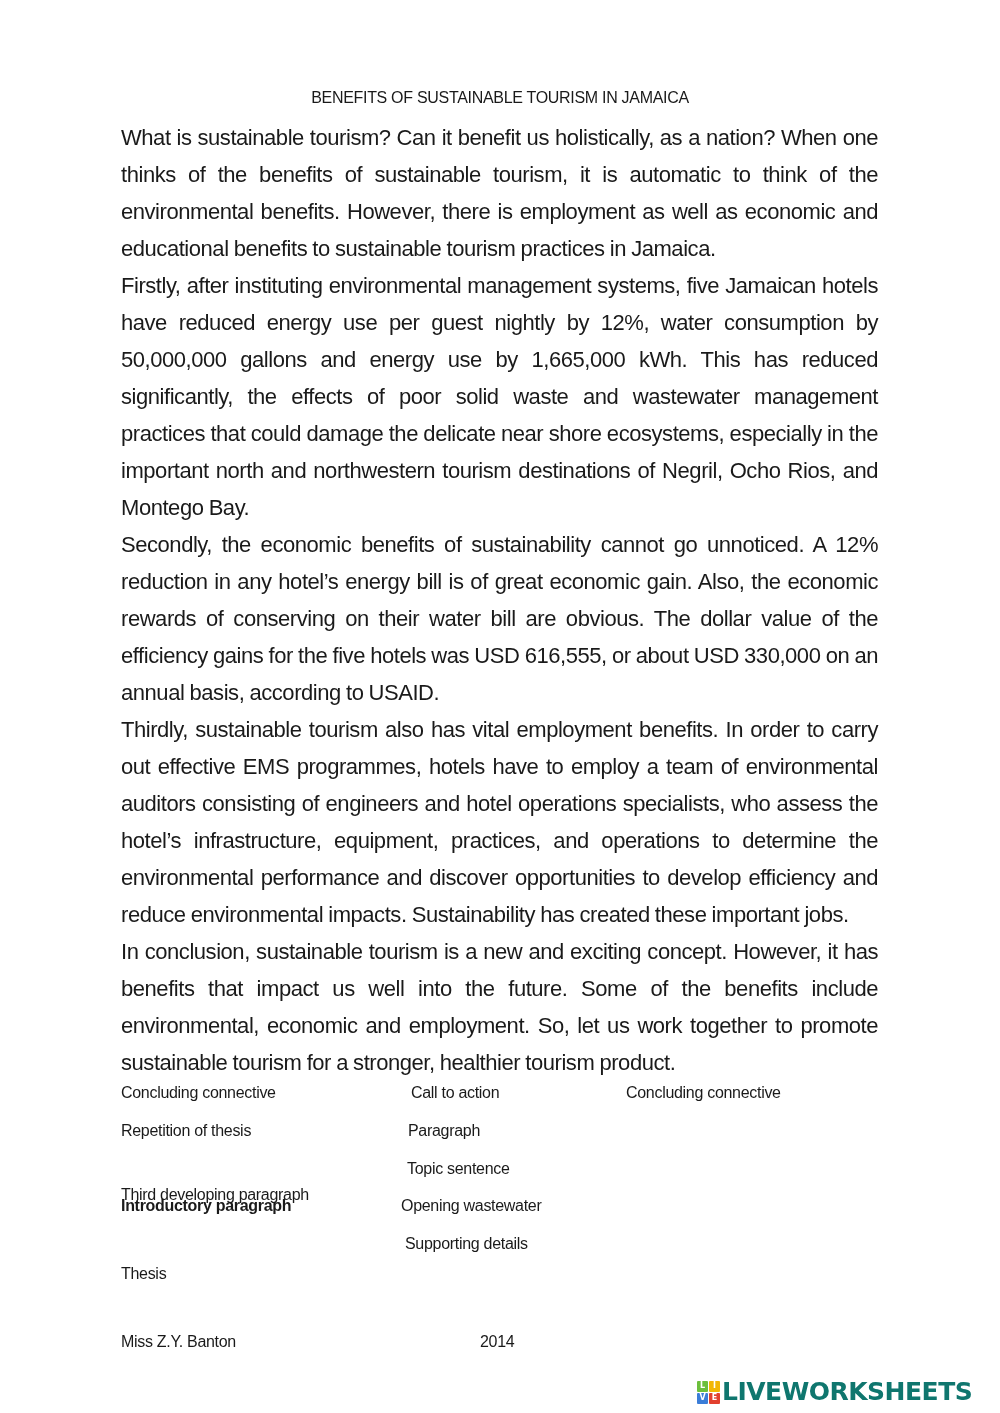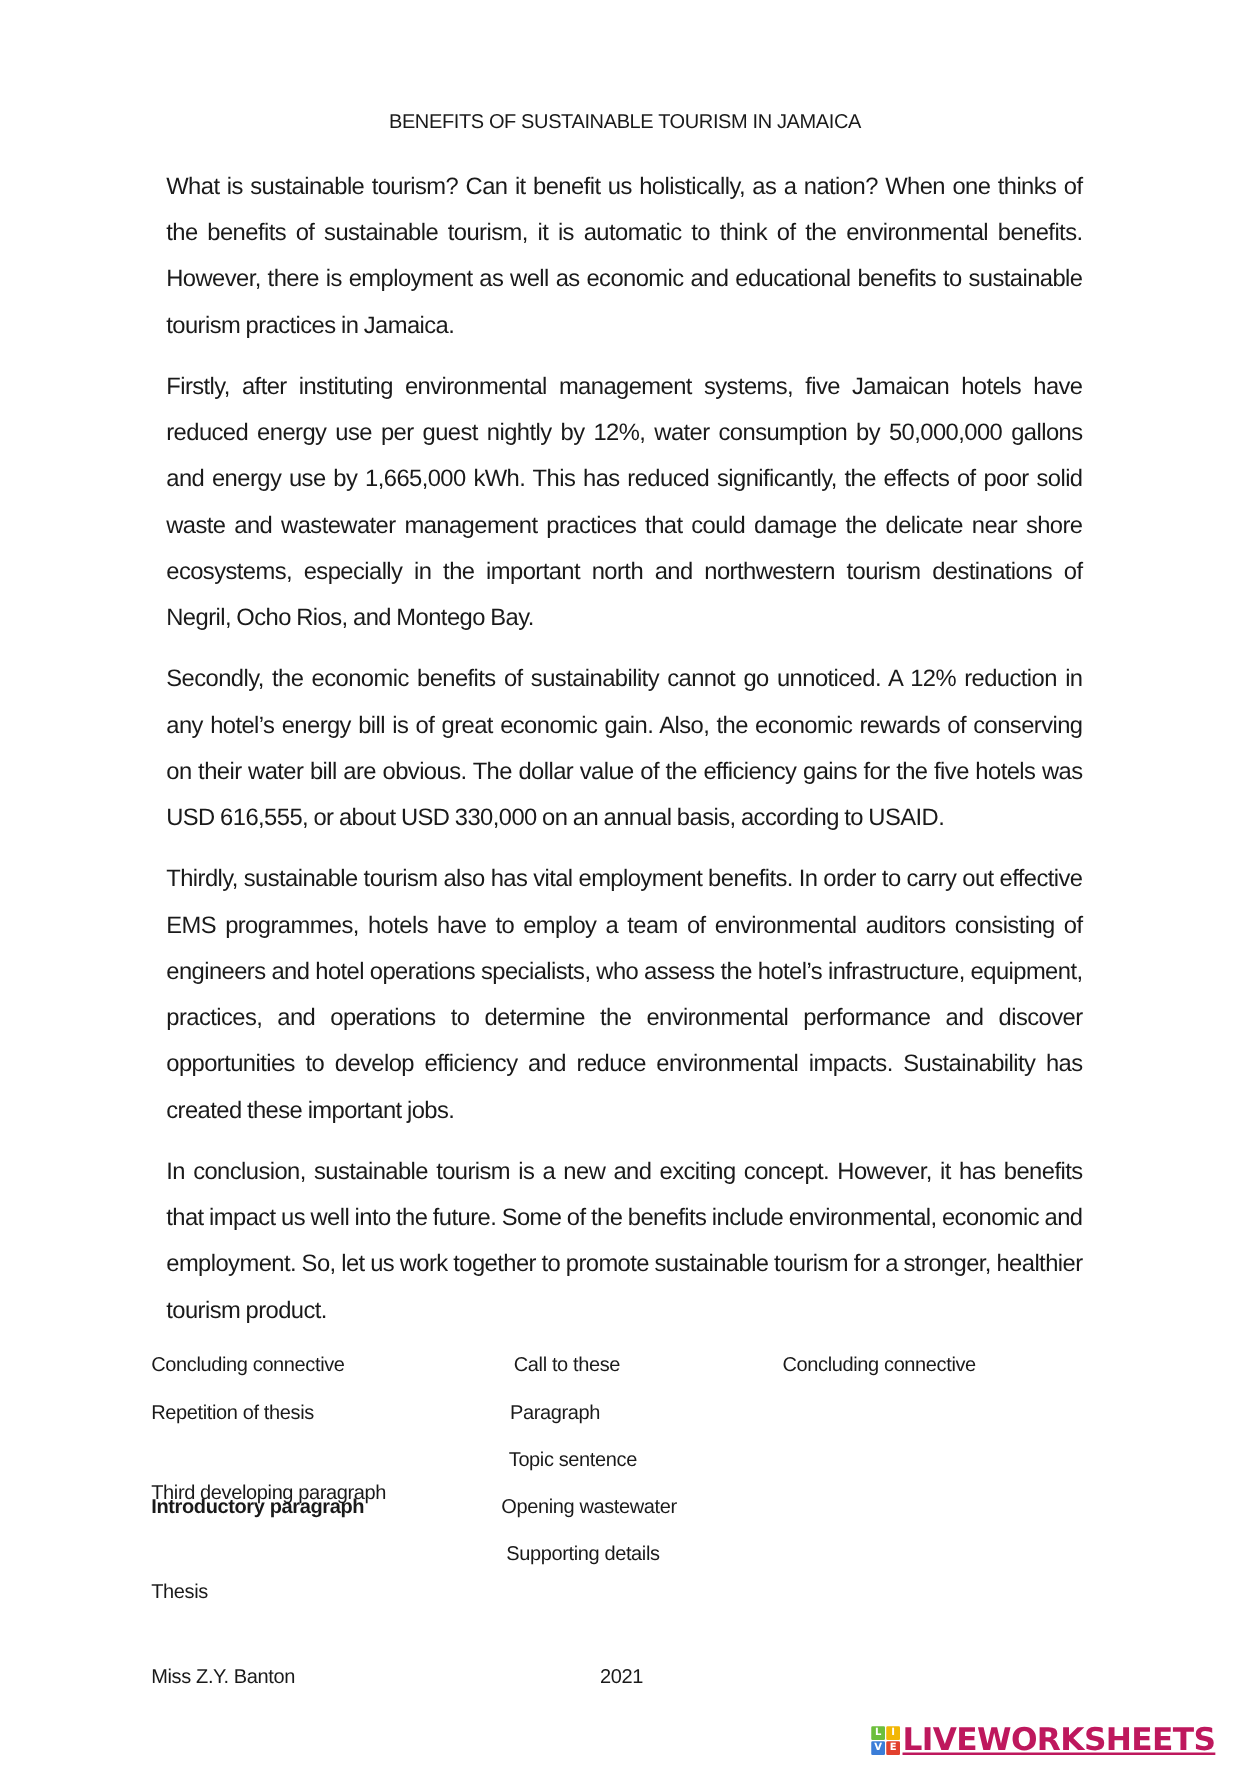--- a/index.html
+++ b/index.html
@@ -33,22 +33,22 @@
       margin: 0;
       font-weight: normal;
     }
     .essay {
       position: absolute;
       left: 121px;
       top: 119px;
       width: 757px;
     }
     .para {
-      margin: 12px;
-      font-size: 19px;
+      margin: 0;
+      font-size: 22px;
       line-height: 37px;
       text-align: justify;
       letter-spacing: -0.45px;
       word-spacing: -0.5px;
     }
     .labels {
       position: absolute;
       left: 121px;
       top: 1080px;
       width: 760px;
@@ -97,24 +97,23 @@
       font-weight: bold;
       color: #ffffff;
       border-radius: 1px;
       line-height: 1;
       font-family: "DejaVu Sans", sans-serif;
     }
     .logo-text {
       font-family: "DejaVu Sans", sans-serif;
       font-weight: bold;
       font-size: 25px;
-      color: #be185d;
+      color: #0f766e;
       letter-spacing: -0.5px;
       line-height: 28px;
-      text-decoration: underline;
     }
   </style>
 </head>
 <body>
 
 <div class="page">
 
   <h1 class="title">BENEFITS OF SUSTAINABLE TOURISM IN JAMAICA</h1>
 
   <div class="essay">
@@ -126,32 +125,32 @@
   </div>
 
   <div class="labels">
 
     <span class="label" style="left:0; top:2px;">Concluding connective</span>
     <span class="label" style="left:0; top:40px;">Repetition of thesis</span>
     <span class="label" style="left:0; top:78px;margin-top:26px;">Third developing paragraph</span>
     <span class="label" style="left:0; top:115px;font-weight:bold;">Introductory paragraph</span>
     <span class="label" style="left:0; top:153px;margin-top:30px;">Thesis</span>
 
-    <span class="label" style="left:290px; top:2px;">Call to these</span>
+    <span class="label" style="left:290px; top:2px;">Call to action</span>
     <span class="label" style="left:287px; top:40px;">Paragraph</span>
     <span class="label" style="left:286px; top:78px;">Topic sentence</span>
     <span class="label" style="left:280px; top:115px;">Opening wastewater</span>
     <span class="label" style="left:284px; top:153px;">Supporting details</span>
 
     <span class="label" style="left:505px; top:2px;">Concluding connective</span>
   </div>
 
   <div class="footer">
     <span class="author">Miss Z.Y. Banton</span>
-    <span class="year">2021</span>
+    <span class="year">2014</span>
   </div>
 
   <div class="logo">
     <div class="logo-grid">
       <span style="background:#6cbf3c;">L</span>
       <span style="background:#f2b705;">I</span>
       <span style="background:#3b7dd8;">V</span>
       <span style="background:#e2402e;">E</span>
     </div>
     <span class="logo-text">LIVEWORKSHEETS</span>

